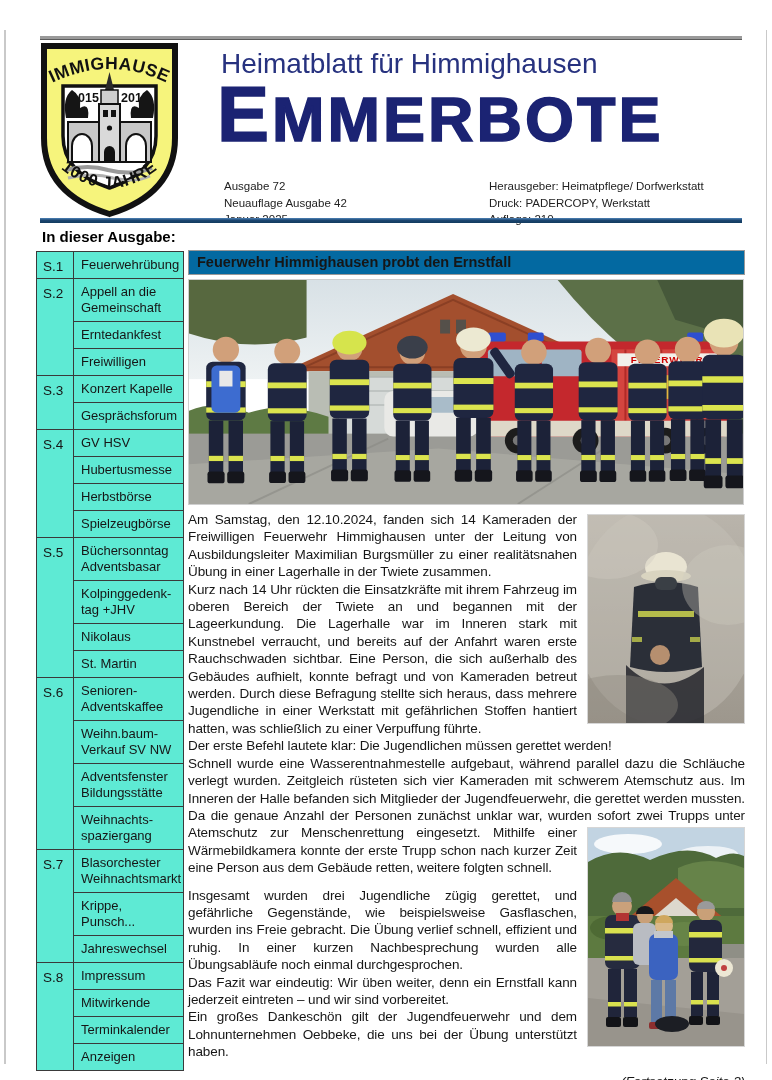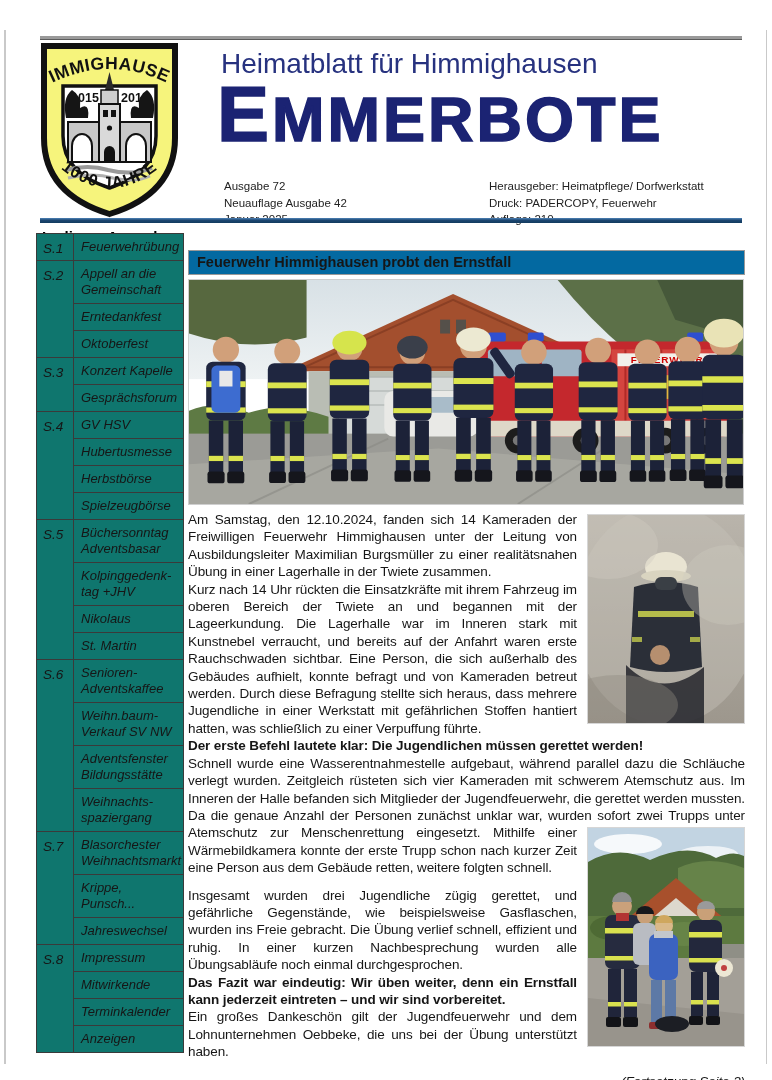--- a/index.html
+++ b/index.html
@@ -16,36 +16,36 @@
          font-weight:700;letter-spacing:3px;-webkit-text-stroke:1.5px #1b2373;}
   .title .t-first{font-size:78px;line-height:80px;}
   .title .t-rest{font-size:63px;line-height:80px;}
   .meta{position:absolute;top:178px;font-size:11.5px;line-height:16.5px;color:#222;}
   .meta-left{left:224px;} .meta-right{left:489px;}
   .blue-rule{position:absolute;left:40px;width:702px;top:218px;height:5px;
              background:linear-gradient(180deg,#4f83b8 0%,#1c4670 45%,#123a5e 100%);}
 
   
   .toc-heading{position:absolute;left:42px;top:228px;font-size:15px;font-weight:700;color:#000000;}
-  .toc{position:absolute;left:36px;top:233px;width:146px;border:1.6px solid #3a3a3a;background:#0f766e;font-style:italic;}
+  .toc{position:absolute;left:36px;top:251px;width:146px;border:1.6px solid #3a3a3a;background:#5eead4;}
   .toc-group{display:flex;border-top:1.6px solid #3a3a3a;}
   .toc-group:first-child{border-top:none;}
   .toc-page{width:37px;border-right:1.6px solid #3a3a3a;font-size:13.5px;padding:7px 0 0 6px;box-sizing:border-box;}
   .toc-items{flex:1;min-width:0;}
   .toc-item{border-top:1px solid #3a3a3a;padding:5px 4px 5px 7px;font-size:13px;line-height:16px;white-space:pre-line;}
   .toc-item:first-child{border-top:none;}
 
   
   .article{position:absolute;left:188px;top:250px;width:557px;}
   .headline-box{border:1px solid #999;padding:3px 8px 4px;font-size:14.5px;font-weight:700;background:#0369a1;}
   .photo-main{display:block;margin-top:4px;width:556px;height:226px;border:1px solid #cfcfcf;box-sizing:border-box;}
   .article-body{margin-top:6px;font-size:13.5px;line-height:17.4px;text-align:justify;
                 letter-spacing:-0.1px;hyphens:auto;-webkit-hyphens:auto;}
   .article-body p{margin:0;}
-  .p-bold{font-weight:700;}
+  .p-bold{font-weight:400;}
   .clear-r{clear:right;}
   .p-gap{margin-top:10px !important;}
   .p-cont{margin-top:12px !important;text-align:right;font-style:italic;}
   .float-photo{float:right;margin:3px 0 4px 10px;border:1px solid #d6d6d6;background:#fff;}
   .photo-smoke{width:156px;height:208px;display:block;}
   .photo-kids{width:156px;height:218px;display:block;}
   svg text{font-family:"Liberation Sans",sans-serif;}
 </style>
 </head>
 <body>
@@ -93,41 +93,41 @@
       <span class="t-rest">MMERBOTE</span>
   </div>
 
   <div class="meta meta-left">
     <div>Ausgabe  72</div>
     <div>Neuauflage Ausgabe  42</div>
     <div>Januar 2025</div>
   </div>
   <div class="meta meta-right">
     <div>Herausgeber: Heimatpflege/ Dorfwerkstatt</div>
-    <div>Druck: PADERCOPY, Feuerwehr</div>
+    <div>Druck: PADERCOPY, Werkstatt</div>
     <div>Auflage: 210</div>
   </div>
 
   <div class="blue-rule"></div>
 
   <div class="toc-heading">In dieser Ausgabe:</div>
   <div class="toc">
       <div class="toc-group">
         <div class="toc-page">S.1</div>
         <div class="toc-items">
           <div class="toc-item">Feuerwehrübung</div>
         </div>
       </div>
       <div class="toc-group">
         <div class="toc-page">S.2</div>
         <div class="toc-items">
           <div class="toc-item">Appell an die
 Gemeinschaft</div>
           <div class="toc-item">Erntedankfest</div>
-          <div class="toc-item">Oktoberfest</div>
+          <div class="toc-item">Freiwilligen</div>
         </div>
       </div>
       <div class="toc-group">
         <div class="toc-page">S.3</div>
         <div class="toc-items">
           <div class="toc-item">Konzert Kapelle</div>
           <div class="toc-item">Gesprächsforum</div>
         </div>
       </div>
       <div class="toc-group">

